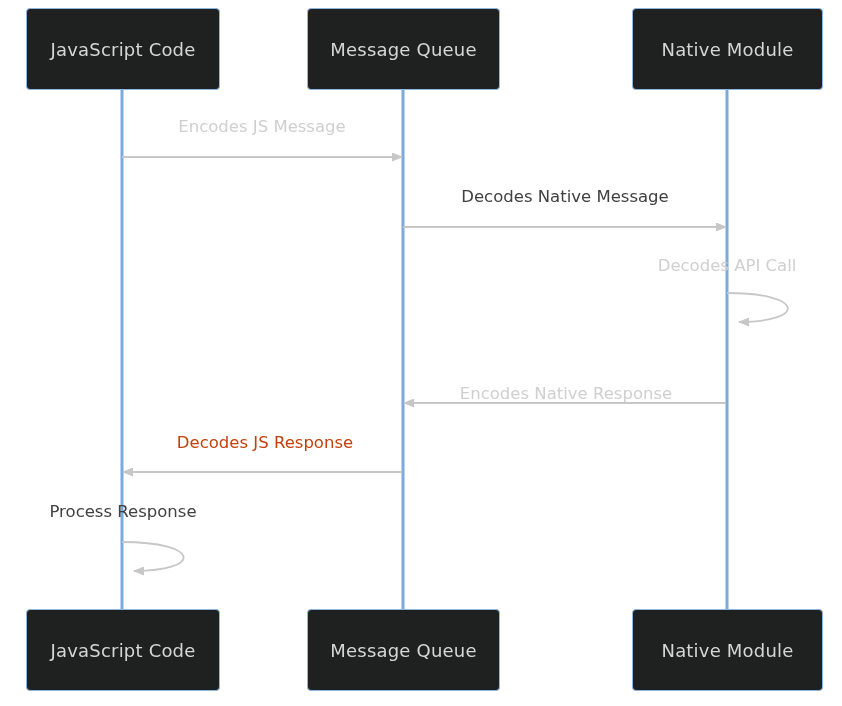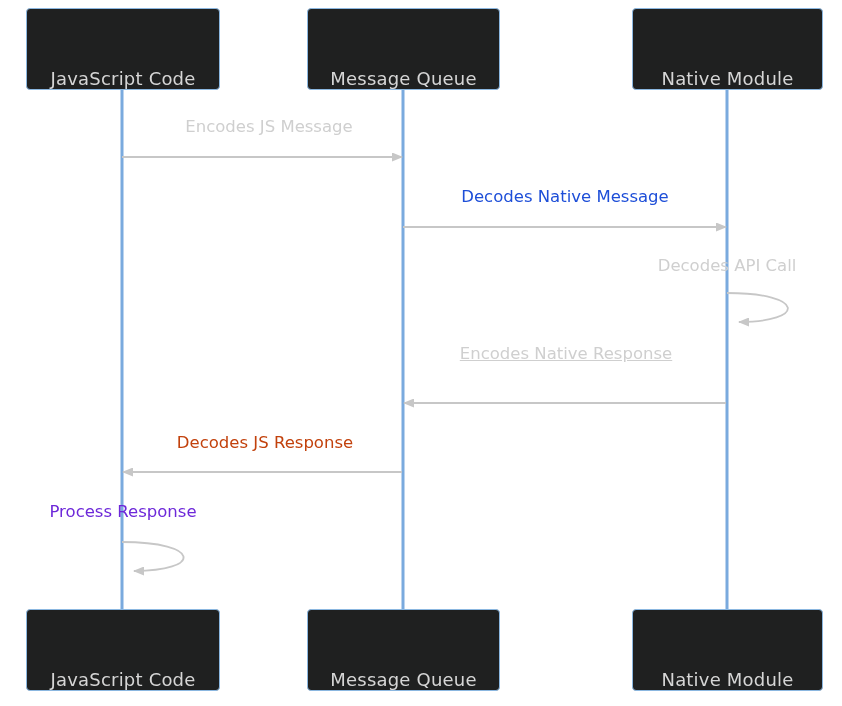--- a/index.html
+++ b/index.html
@@ -24,21 +24,21 @@
     width: 842px;
     height: 706px;
   }
   .actor-box {
     position: absolute;
     box-sizing: border-box;
     background: #1f2020;
     border: 1.6px solid #8bb7e0;
     border-radius: 4px;
     display: flex;
-    align-items: flex-end;
+    align-items: center;
     justify-content: center;
   }
   .actor-label {
     color: #d6d6d6;
     font-size: 18px;
     font-family: "DejaVu Sans", "Liberation Sans", sans-serif;
     letter-spacing: 0.2px;
     white-space: nowrap;
   }
   .msg-label {
@@ -93,21 +93,21 @@
         <span class="actor-label" style="color: rgb(214, 214, 214);">Message Queue</span>
       </div>
       <div class="actor-box" style="left: 632px; top: 8px; width: 191px; height: 82px; background: rgb(31, 32, 32); border-color: rgb(139, 183, 224);">
         <span class="actor-label" style="color: rgb(214, 214, 214);">Native Module</span>
       </div>
       <div class="actor-box" style="left: 632px; top: 609px; width: 191px; height: 82px; background: rgb(31, 32, 32); border-color: rgb(139, 183, 224);">
         <span class="actor-label" style="color: rgb(214, 214, 214);">Native Module</span>
       </div>
     </div>
   <div id="labels-layer">
-      <div class="msg-label" style="left: 269px; top: 117px; color: rgb(207, 207, 207);">Encodes JS Message</div>
-      <div class="msg-label" style="left: 565px; top: 187px; color: #1d4ed8;">Decodes Native Message</div>
+      <div class="msg-label" style="left: 262px; top: 117px; color: rgb(207, 207, 207);">Encodes JS Message</div>
+      <div class="msg-label" style="left: 565px; top: 187px; color: #404040;">Decodes Native Message</div>
       <div class="msg-label" style="left: 727px; top: 256px; color: rgb(207, 207, 207);">Decodes API Call</div>
-      <div class="msg-label" style="left: 566px; top: 344px; color: rgb(207, 207, 207); text-decoration: underline;">Encodes Native Response</div>
+      <div class="msg-label" style="left: 566px; top: 384px; color: rgb(207, 207, 207);">Encodes Native Response</div>
       <div class="msg-label" style="left: 265px; top: 433px; color: #c2410c;">Decodes JS Response</div>
-      <div class="msg-label" style="left: 123px; top: 502px; color: #6d28d9;">Process Response</div>
+      <div class="msg-label" style="left: 123px; top: 502px; color: #404040;">Process Response</div>
     </div>
 
 </div>
 
 </body></html>

